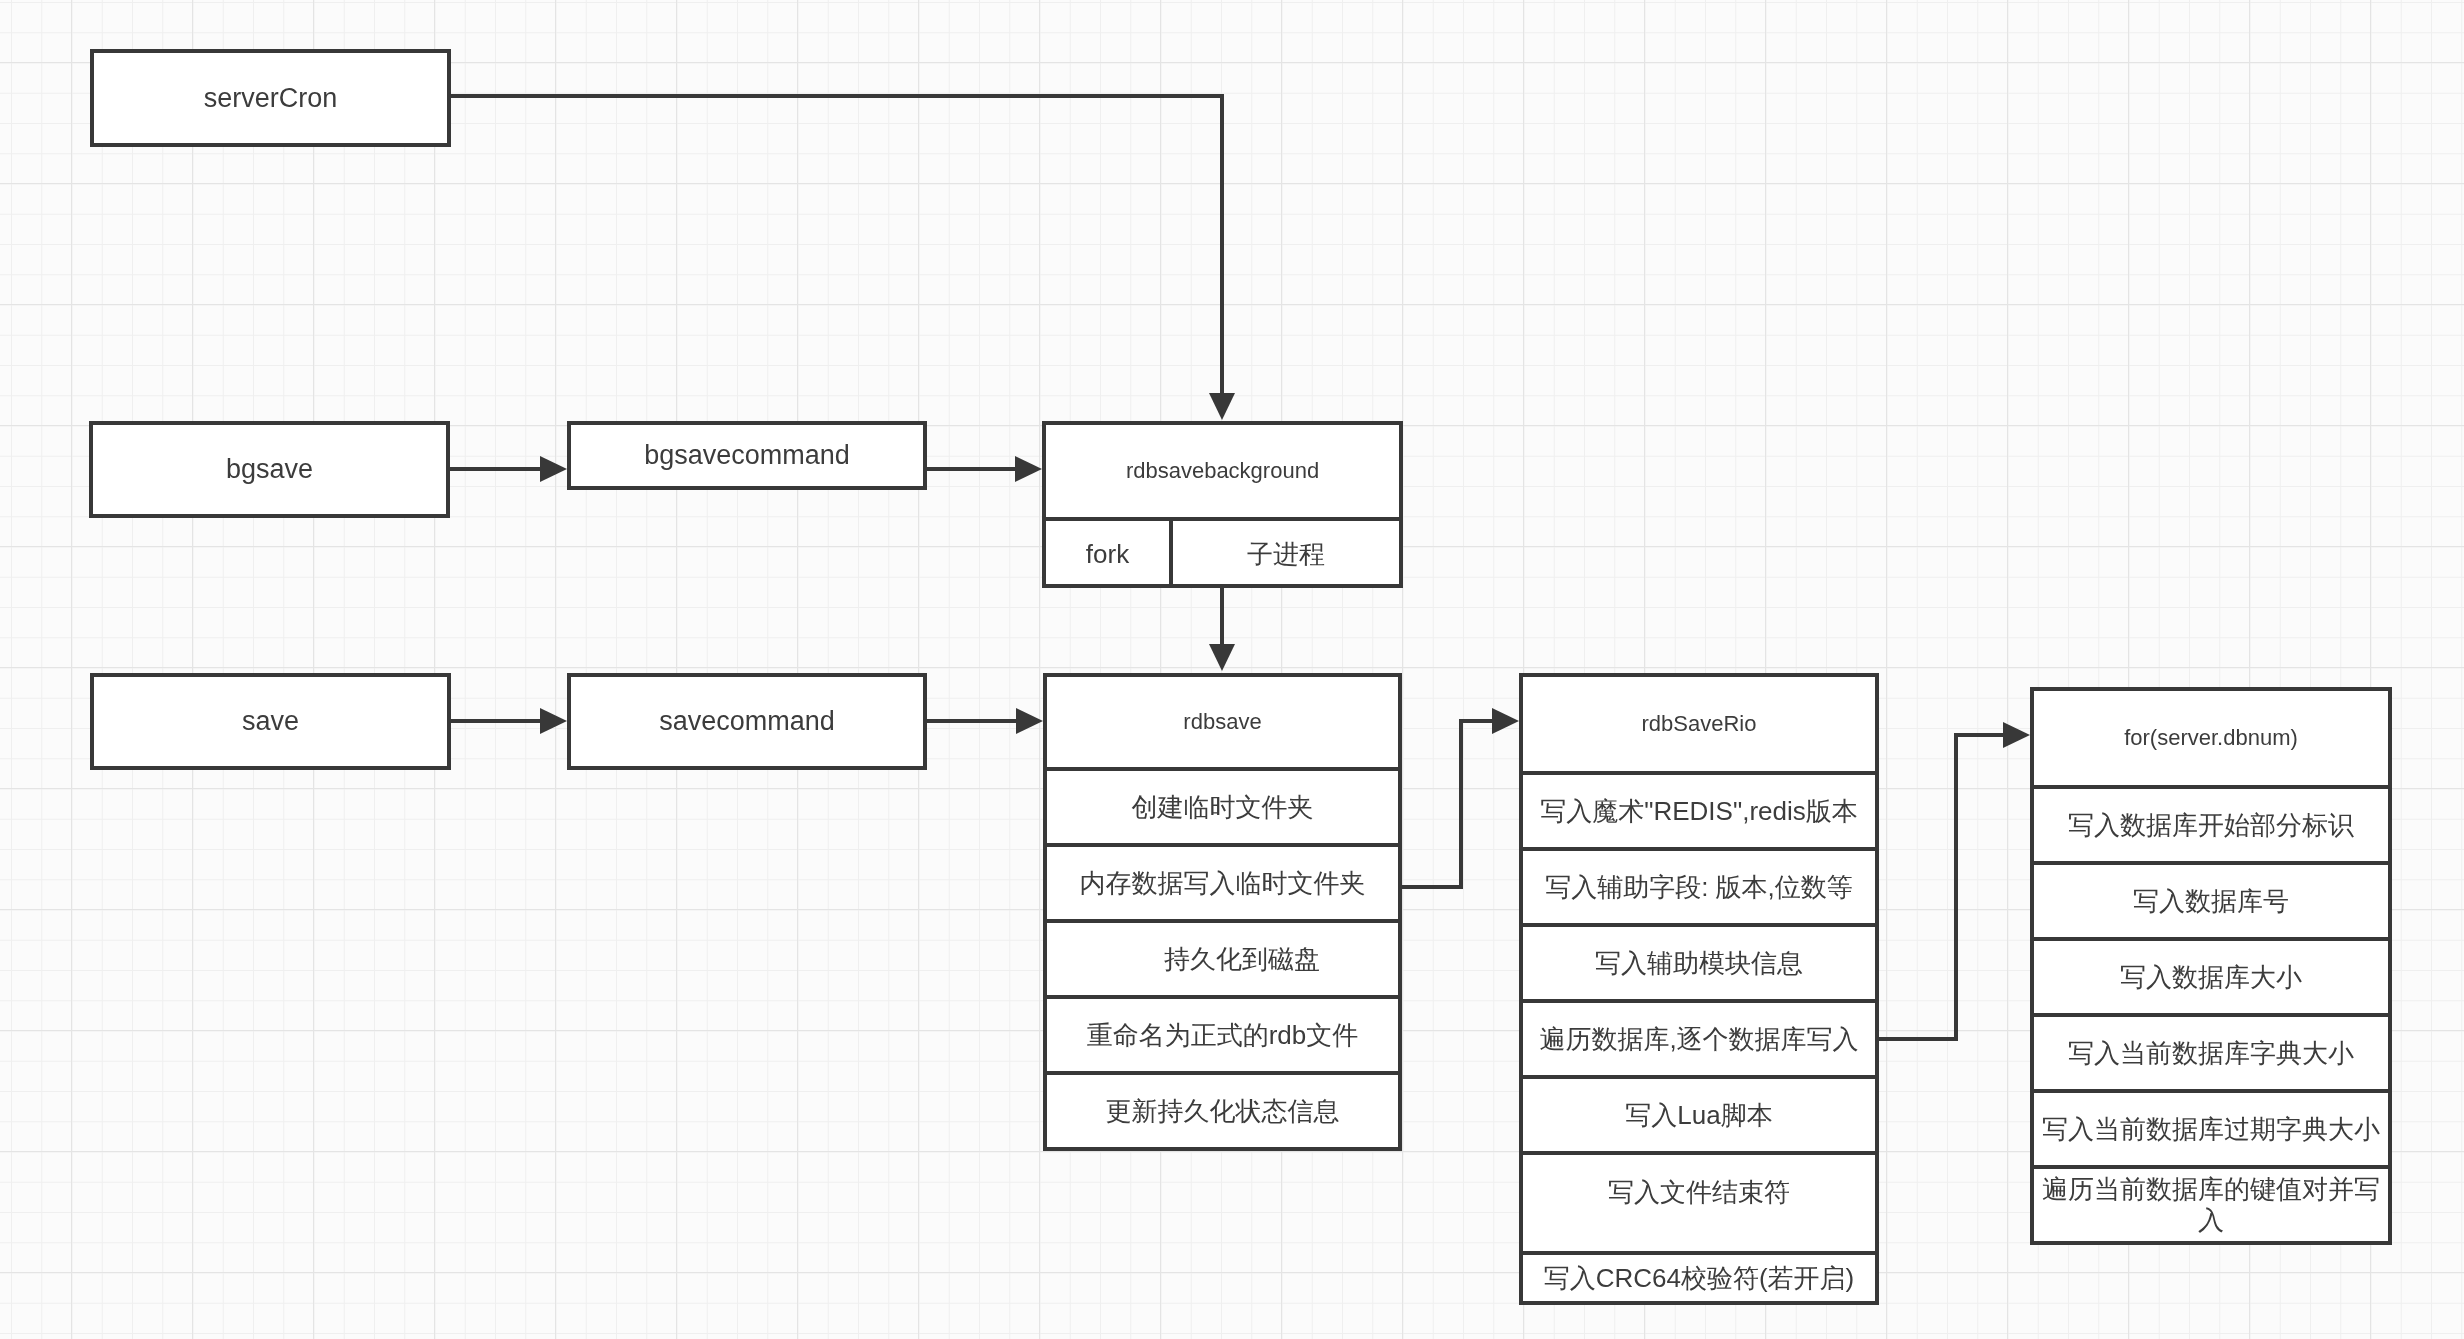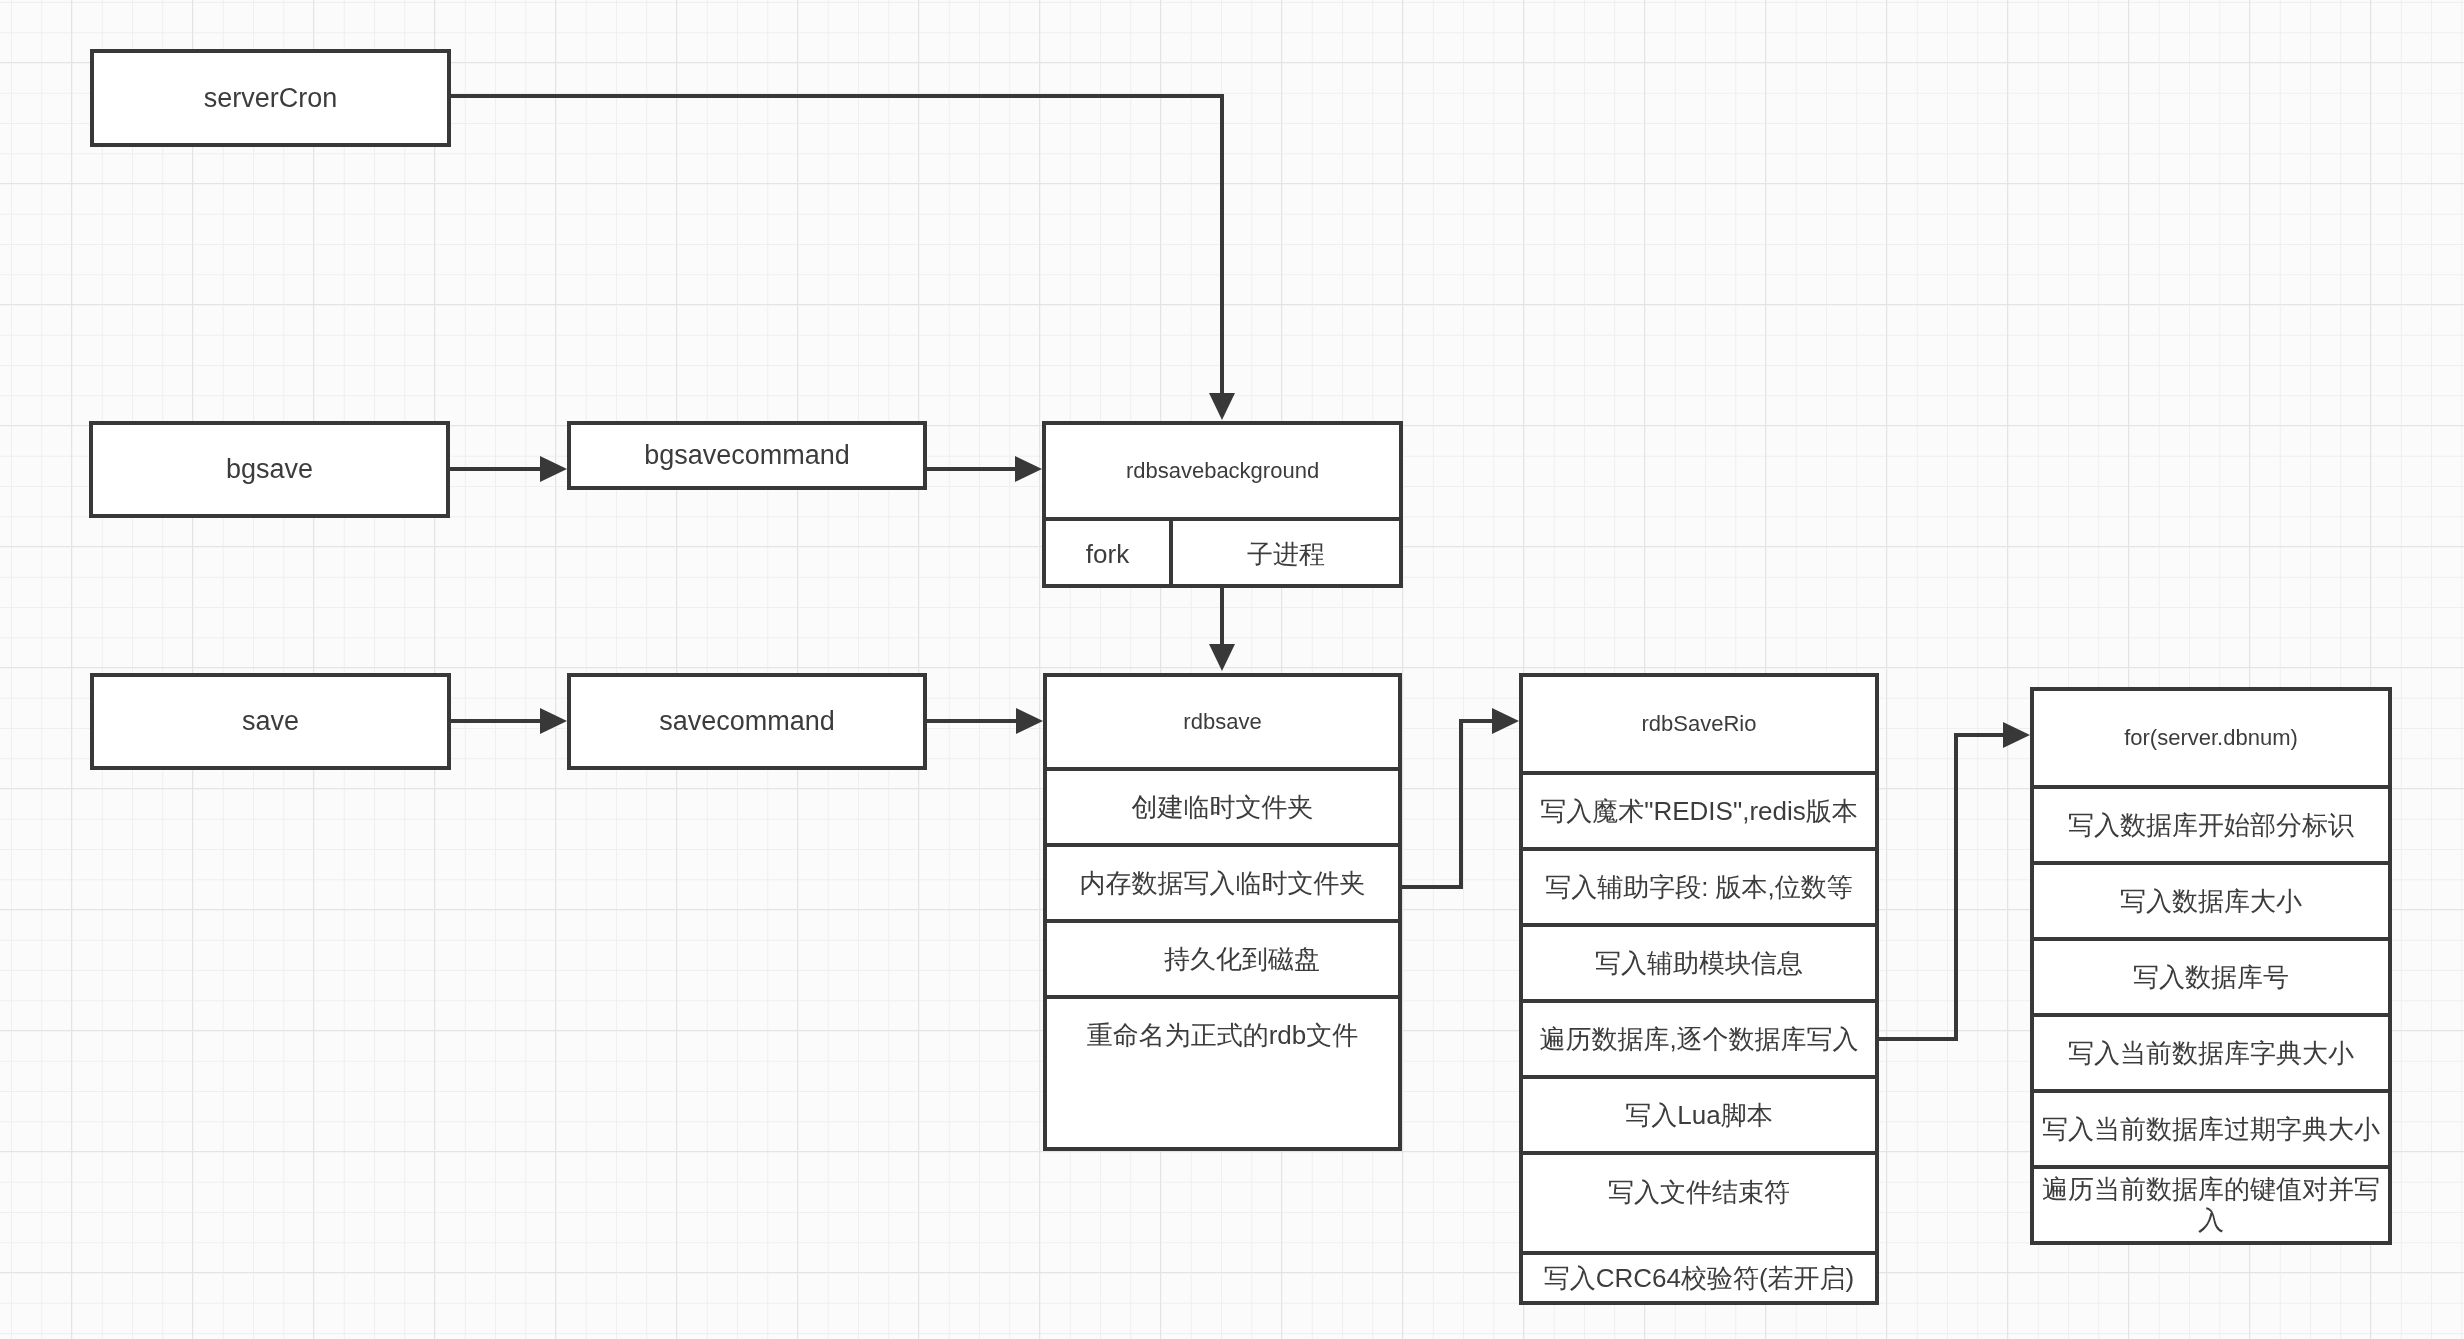--- a/index.html
+++ b/index.html
@@ -113,20 +113,23 @@
     </div>
     <div class="row" style="height:76px;">
       <span>内存数据写入临时文件夹</span>
     </div>
     <div class="row" style="height:76px;padding-left:45px;">
       <span>持久化到磁盘</span>
     </div>
     <div class="row" style="height:76px;">
       <span>重命名为正式的rdb文件</span>
     </div>
+    <div class="row" style="flex:1;">
+      <span>更新持久化状态信息</span>
+    </div>
   </div>
 
   <div class="hl" style="left:1402px;top:885px;width:61px;"></div>
   <div class="vl" style="left:1459px;top:721px;height:168px;"></div>
   <div class="hl" style="left:1459px;top:719px;width:34px;"></div>
   <div class="arr-r" style="left:1492px;top:708px;"></div>
 
   <div class="tbl" style="left:1519px;top:673px;width:360px;height:632px;">
     <div class="title" style="height:94px;">
       <span>rdbSaveRio</span>
@@ -160,24 +163,24 @@
   <div class="arr-r" style="left:2003px;top:722px;"></div>
 
   <div class="tbl" style="left:2030px;top:687px;width:362px;height:558px;">
     <div class="title" style="height:94px;">
       <span>for(server.dbnum)</span>
     </div>
     <div class="row" style="height:76px;">
       <span>写入数据库开始部分标识</span>
     </div>
     <div class="row" style="height:76px;">
-      <span>写入数据库大小</span>
+      <span>写入数据库号</span>
     </div>
     <div class="row" style="height:76px;">
-      <span>写入数据库号</span>
+      <span>写入数据库大小</span>
     </div>
     <div class="row" style="height:76px;">
       <span>写入当前数据库字典大小</span>
     </div>
     <div class="row" style="height:76px;">
       <span>写入当前数据库过期字典大小</span>
     </div>
     <div class="row" style="flex:1;">
       <span>遍历当前数据库的键值对并写入</span>
     </div>

